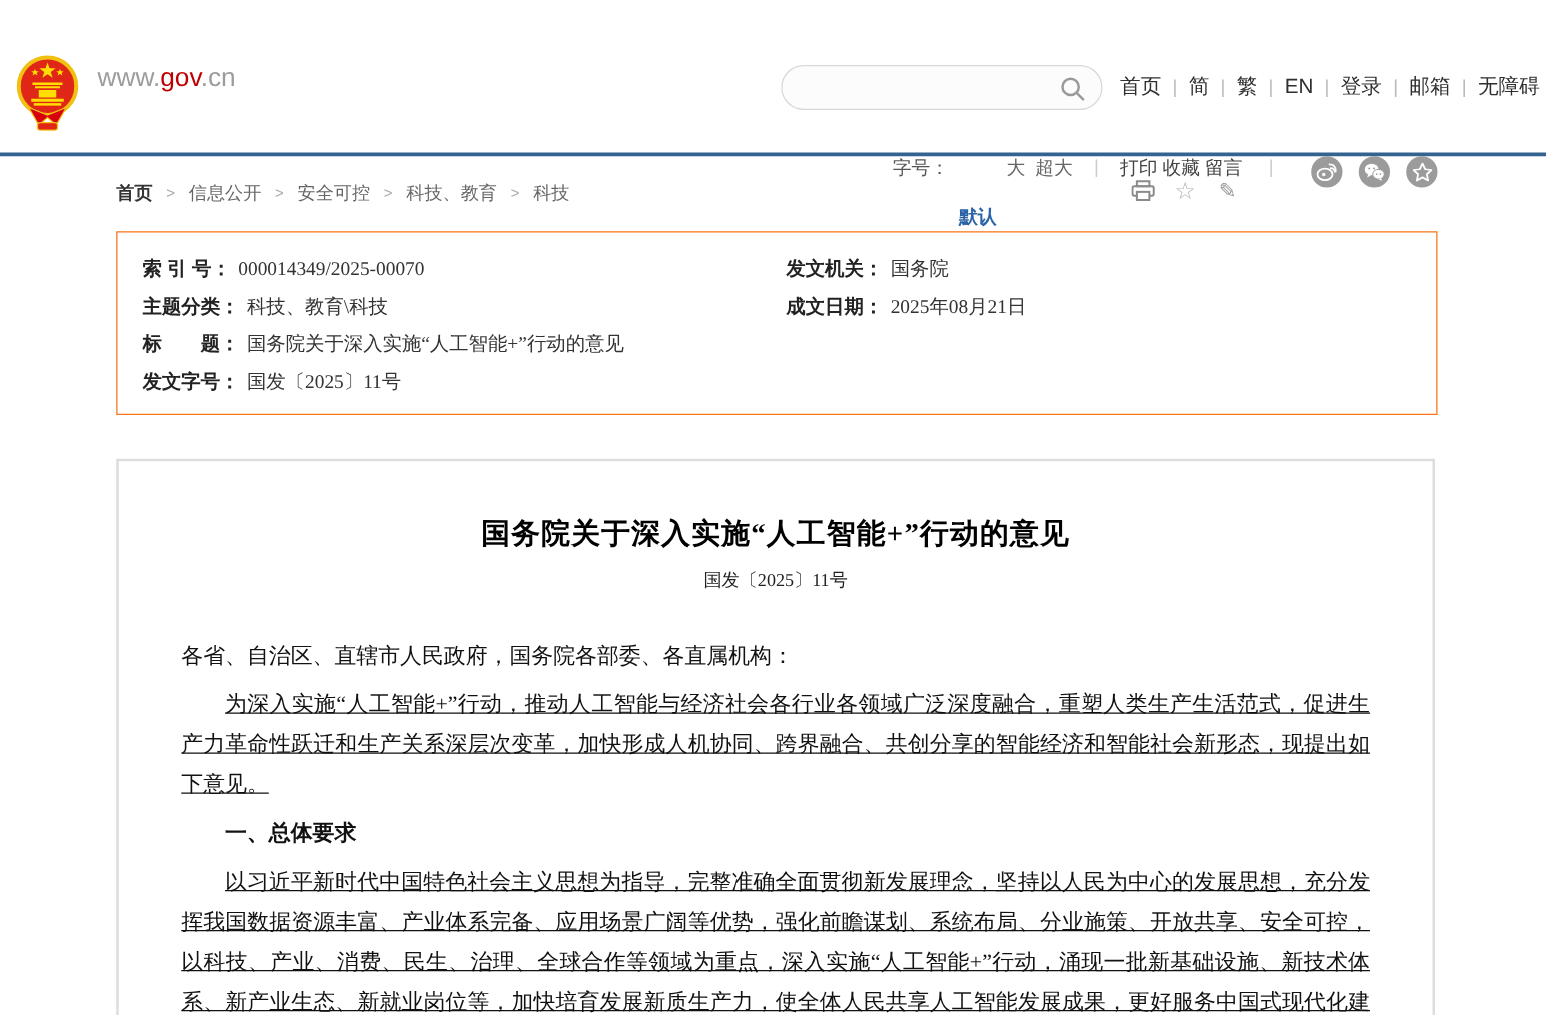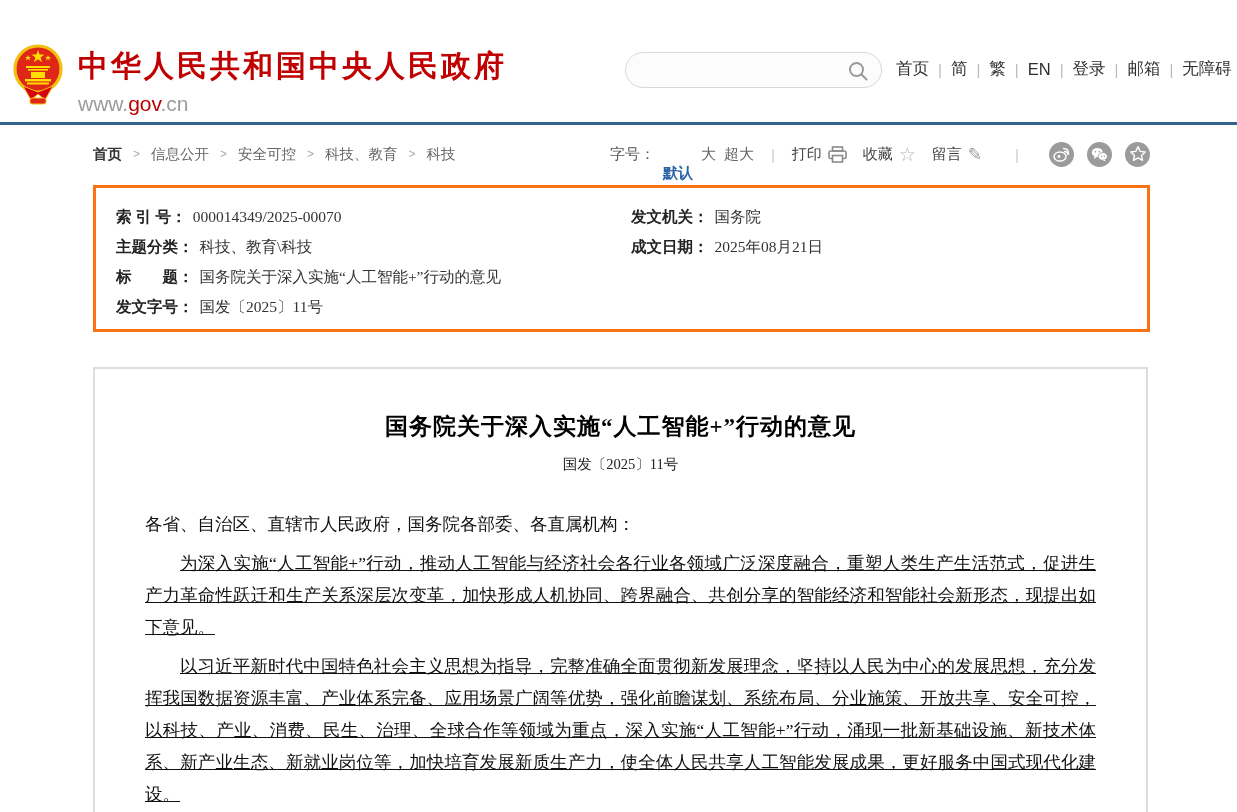--- a/index.html
+++ b/index.html
@@ -38,38 +38,38 @@
 
   
   .crumb-row {
     position:absolute; top:137px; left:93px; width:1057px; height:34px;
     display:flex; justify-content:space-between; align-items:center;
   }
   .breadcrumb { display:flex; align-items:center; font-size:14.5px; color:#666; }
   .breadcrumb .crumb { cursor:pointer; }
   .breadcrumb .crumb.first { color:#333; font-weight:bold; }
   .breadcrumb .bsep { color:#aaa; margin:0 11px; font-size:12px; }
-  .tools { display:flex; align-items:center; font-size:15px; color:#555; white-space:nowrap; }
+  .tools { display:flex; align-items:flex-start; font-size:15px; color:#555; white-space:nowrap; }
   .tools .fsize-label { color:#555; }
   .tools .fs-opt { margin-left:8px; cursor:pointer; color:#666; }
   .tools .fs-opt.active { color:#2a64a7; font-weight:bold;margin-top:39px; }
   .tools .tsep { color:#ccc; margin:0 17px; }
-  .tools .tool-item { display:flex; align-items:center; cursor:pointer; color:#444; margin-right:16px; }
+  .tools .tool-item { display:flex; align-items:center; cursor:pointer; color:#444; margin-right:4px;flex-direction:column; }
   .tools .tool-item:last-of-type { margin-right:0; }
   .tools .tool-item .glyph { margin-left:6px; color:#999; font-size:18px; line-height:1; }
   .tools .tool-item svg { margin-left:6px; }
   .social { display:flex; align-items:center; }
   .social .circle {
     width:25px; height:25px; border-radius:50%; background:#9b9b9b;
     display:flex; align-items:center; justify-content:center; margin-left:13px; cursor:pointer;
   }
   
   .meta-box {
     position:absolute; left:93px; top:185px; width:1057px; height:147px;
-    border:3px solid #f97316; background:#fff;
+    border:1px solid #f97316; background:#fff;
     display:grid; grid-template-columns:515px auto; grid-auto-rows:30px;
     padding:14px 10px 0 20px; align-items:center; font-size:15.5px;
   }
   .meta-cell { white-space:nowrap; overflow:hidden; }
   .meta-label { font-weight:bold; color:#222; }
   .meta-value { color:#333; font-family:"Liberation Serif", serif; margin-left:6px; }
 
   
   .doc-box {
     position:absolute; left:93px; top:367px; width:1055px; height:470px;
@@ -106,21 +106,20 @@
       <polygon points="15,13 15.8,15 18,15 16.3,16.3 17,18.4 15,17.1 13,18.4 13.7,16.3 12,15 14.2,15" fill="#ffde00"></polygon>
       <polygon points="35,13 35.8,15 38,15 36.3,16.3 37,18.4 35,17.1 33,18.4 33.7,16.3 32,15 34.2,15" fill="#ffde00"></polygon>
       <rect x="13" y="24" width="24" height="2" fill="#ffde00"></rect>
       <rect x="15" y="27" width="20" height="1.6" fill="#ffde00"></rect>
       <path d="M18 30 h14 v6 h-14 z" fill="#ffde00"></path>
       <rect x="12" y="37" width="26" height="2.4" fill="#ffde00"></rect>
       <rect x="14" y="40.5" width="22" height="2" fill="#ffde00"></rect>
     </svg>
 
     <div class="brand-text">
-      <div class="site-title">中华人民共和国中央人民政府</div>
       <div class="site-url"><span>www.</span><span class="gov">gov</span><span>.cn</span></div>
     </div>
 
     <div class="search-box">
       <input type="text" placeholder="" style="">
       <svg class="mag" viewBox="0 0 20 20">
         <circle cx="8.5" cy="8.5" r="6.5" fill="none" stroke="#9a9a9a" stroke-width="2"></circle>
         <line x1="13.5" y1="13.5" x2="18.5" y2="18.5" stroke="#9a9a9a" stroke-width="2" stroke-linecap="round"></line>
       </svg>
     </div>
@@ -236,18 +235,19 @@
       <span class="meta-label">发文字号：</span><span class="meta-value">国发〔2025〕11号</span>
     </div>
   </section>
 
   <section class="doc-box">
     <h1 class="doc-title">国务院关于深入实施“人工智能+”行动的意见</h1>
     <div class="doc-number">国发〔2025〕11号</div>
     <div class="doc-body">
       <p>各省、自治区、直辖市人民政府，国务院各部委、各直属机构：</p>
       <p class="indent">为深入实施“人工智能+”行动，推动人工智能与经济社会各行业各领域广泛深度融合，重塑人类生产生活范式，促进生产力革命性跃迁和生产关系深层次变革，加快形成人机协同、跨界融合、共创分享的智能经济和智能社会新形态，现提出如下意见。</p>
+      <p class="heading">一、总体要求</p>
       <p class="indent">以习近平新时代中国特色社会主义思想为指导，完整准确全面贯彻新发展理念，坚持以人民为中心的发展思想，充分发挥我国数据资源丰富、产业体系完备、应用场景广阔等优势，强化前瞻谋划、系统布局、分业施策、开放共享、安全可控，以科技、产业、消费、民生、治理、全球合作等领域为重点，深入实施“人工智能+”行动，涌现一批新基础设施、新技术体系、新产业生态、新就业岗位等，加快培育发展新质生产力，使全体人民共享人工智能发展成果，更好服务中国式现代化建设。</p>
 
     </div>
   </section>
 
 </div>
 
 </body></html>

